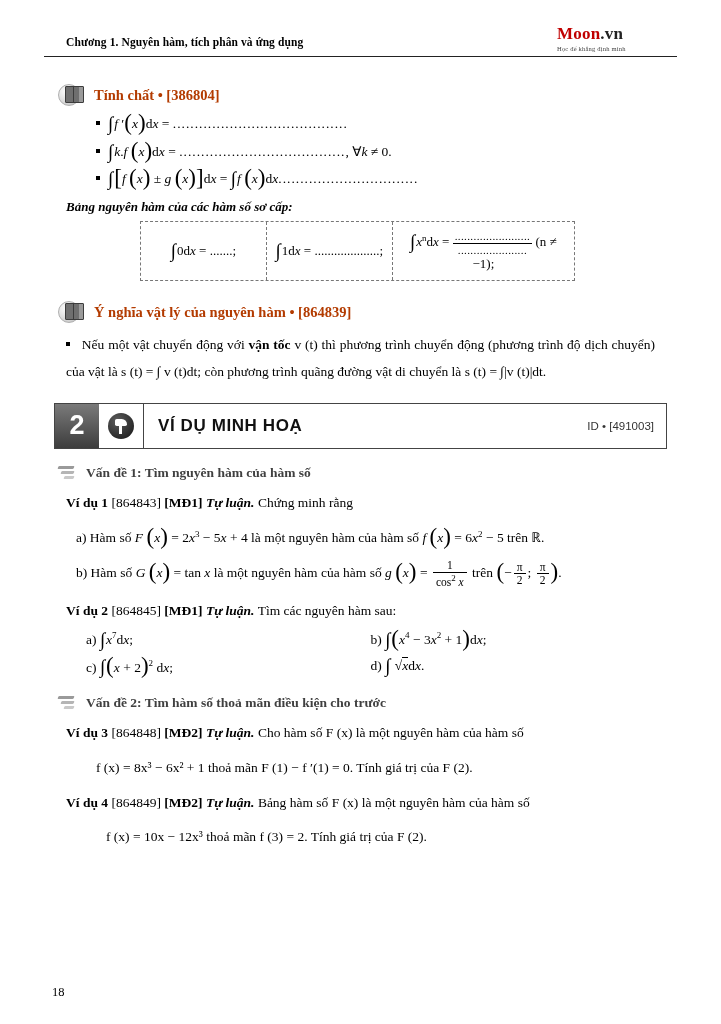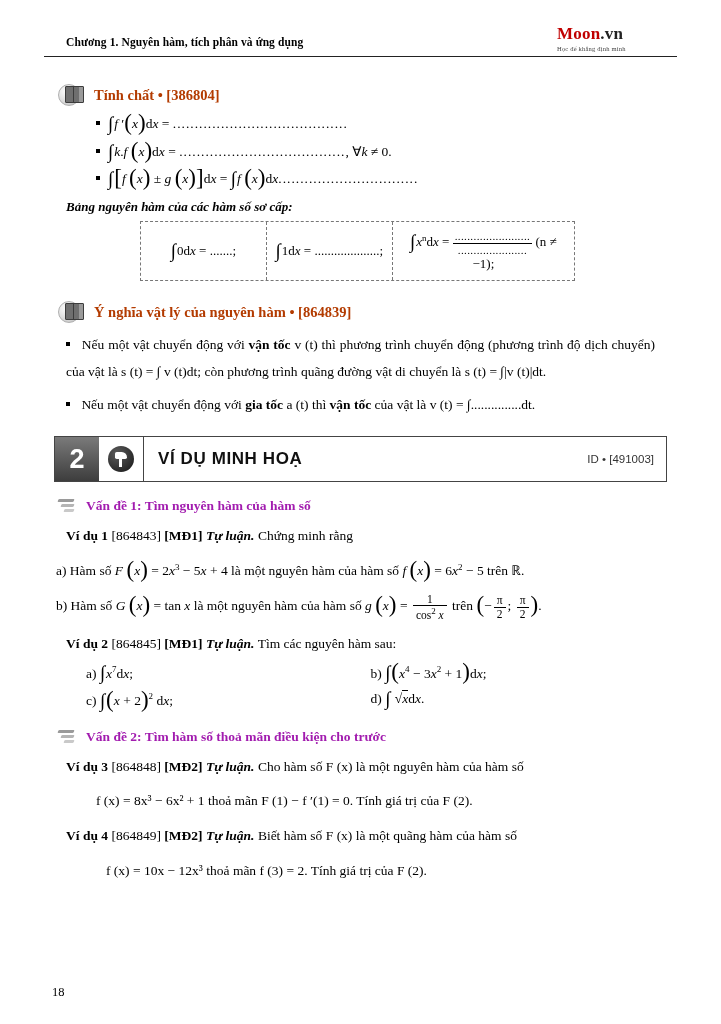--- a/index.html
+++ b/index.html
@@ -272,34 +272,34 @@
     left: 0;
     height: 3px;
     background: #9a9a9a;
     border-radius: 1px;
     transform: skewX(-22deg);
   }
   .issue-icon span:nth-child(1){ top: 1px; width: 16px; }
   .issue-icon span:nth-child(2){ top: 6px; width: 13px; left: 3px; background:#b5b5b5;}
   .issue-icon span:nth-child(3){ top: 11px; width: 10px; left: 6px; background:#c9c9c9;}
   .issue-title {
-    color: #a21caf;
+    color: #404040;
     font-weight: bold;
     font-size: 13.5px;
   }
 
   .ex-line {
     margin: 9px 22px 0 22px;
     font-size: 13.5px;
     line-height: 1.9;
     text-align: justify;
   }
   .ex-label { font-weight: bold; }
   .ex-bi { font-weight: bold; font-style: italic; }
-  .indent { margin-left: 12px; }
+  .indent { margin-left: 32px; }
 
   .two-col {
     display: flex;
     margin: 7px 22px 0 42px;
     font-size: 13.5px;
   }
   .two-col > div { width: 50%; }
 
   .page-num {
     position: absolute;
@@ -389,24 +389,20 @@
         <span class="book"></span>
     </span>
     <span class="sec-title">Ý nghĩa vật lý của nguyên hàm • [864839]</span>
   </div>
 
   <div class="para">
     <span class="sq"></span>
     <span>Nếu một vật chuyển động với </span><b>vận tốc</b><span> v (t) thì phương trình chuyển động (phương trình độ dịch chuyển) của vật là s (t) = ∫ v (t)dt; còn phương trình quãng đường vật di chuyển là s (t) = ∫|v (t)|dt.</span>
   </div>
 
-  <div class="para">
-    <span class="sq"></span>
-    <span>Nếu một vật chuyển động với </span><b>gia tốc</b><span> a (t) thì </span><b>vận tốc</b><span> của vật là v (t) = ∫...............dt.</span>
-  </div>
 
   <div class="banner">
     <div class="banner-num">2</div>
     <div class="banner-icon">
         <span class="circ"></span>
       </div>
     <div class="banner-title">VÍ DỤ MINH HOẠ</div>
     <div class="banner-id">ID • [491003]</div>
   </div>
 
@@ -472,18 +468,18 @@
     <span>[864848]</span>
     <span class="ex-label">[MĐ2]</span>
     <span class="ex-bi">Tự luận.</span><span> Cho hàm số F (x) là một nguyên hàm của hàm số</span>
   </div>
   <div class="ex-line" style="margin-left:52px">f (x) = 8x³ − 6x² + 1 thoả mãn F (1) − f ′(1) = 0. Tính giá trị của F (2).</div>
 
   <div class="ex-line">
     <span class="ex-label">Ví dụ 4</span>
     <span>[864849]</span>
     <span class="ex-label">[MĐ2]</span>
-    <span class="ex-bi">Tự luận.</span><span> Biết hàm số F (x) là một quãng hàm của hàm số</span>
+    <span class="ex-bi">Tự luận.</span><span> Bảng hàm số F (x) là một nguyên hàm của hàm số</span>
   </div>
   <div class="ex-line" style="margin-left:62px">f (x) = 10x − 12x³ thoả mãn f (3) = 2. Tính giá trị của F (2).</div>
 
   <div class="page-num">18</div>
 </div>
 
 </body></html>

